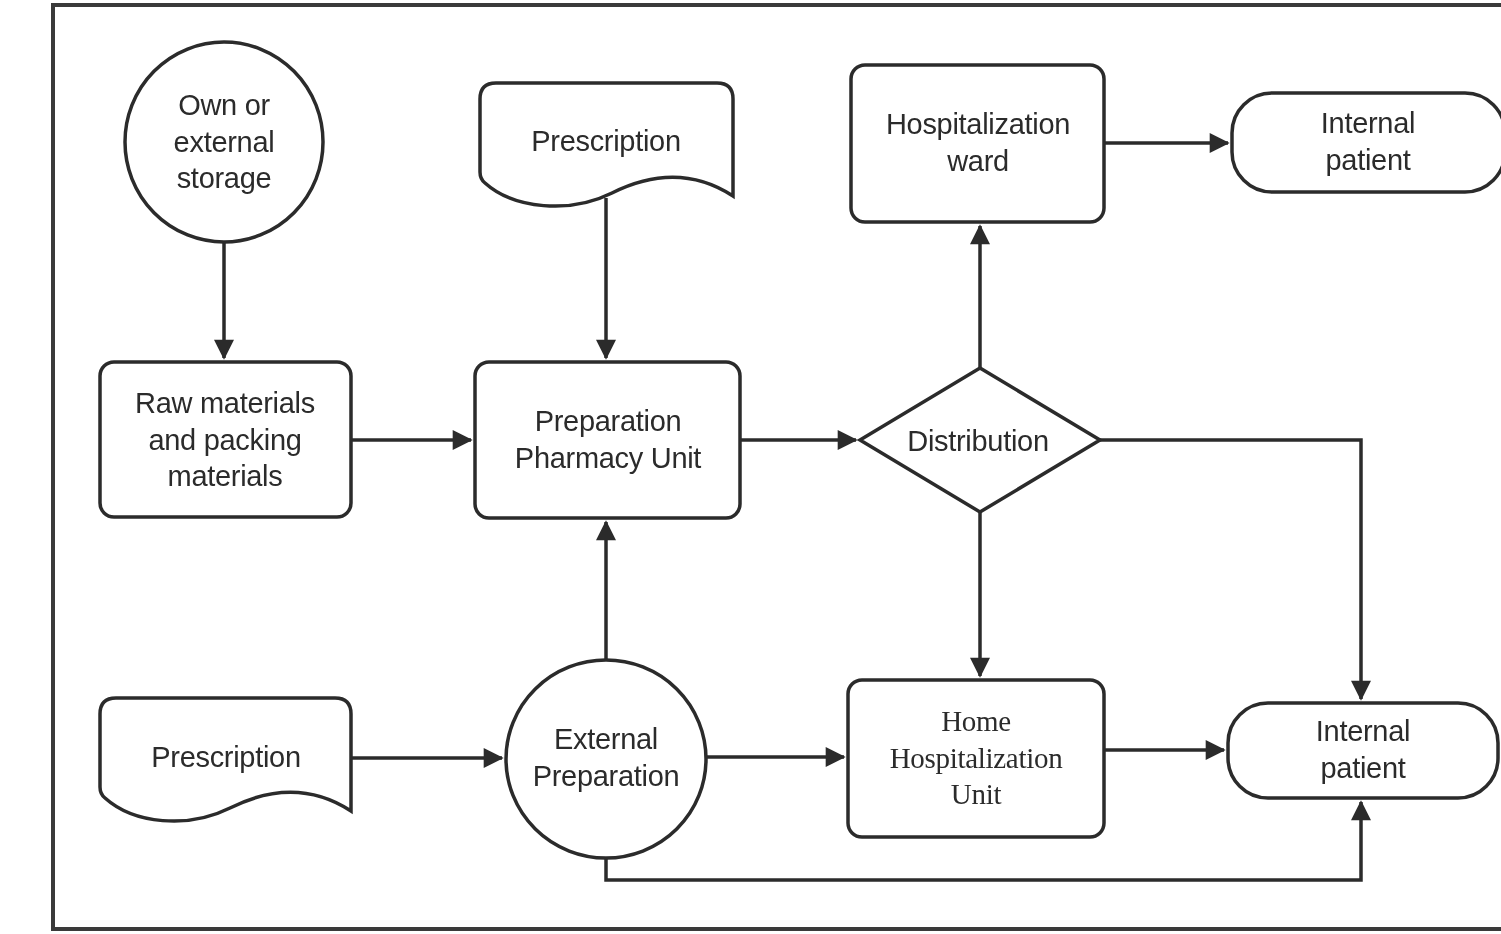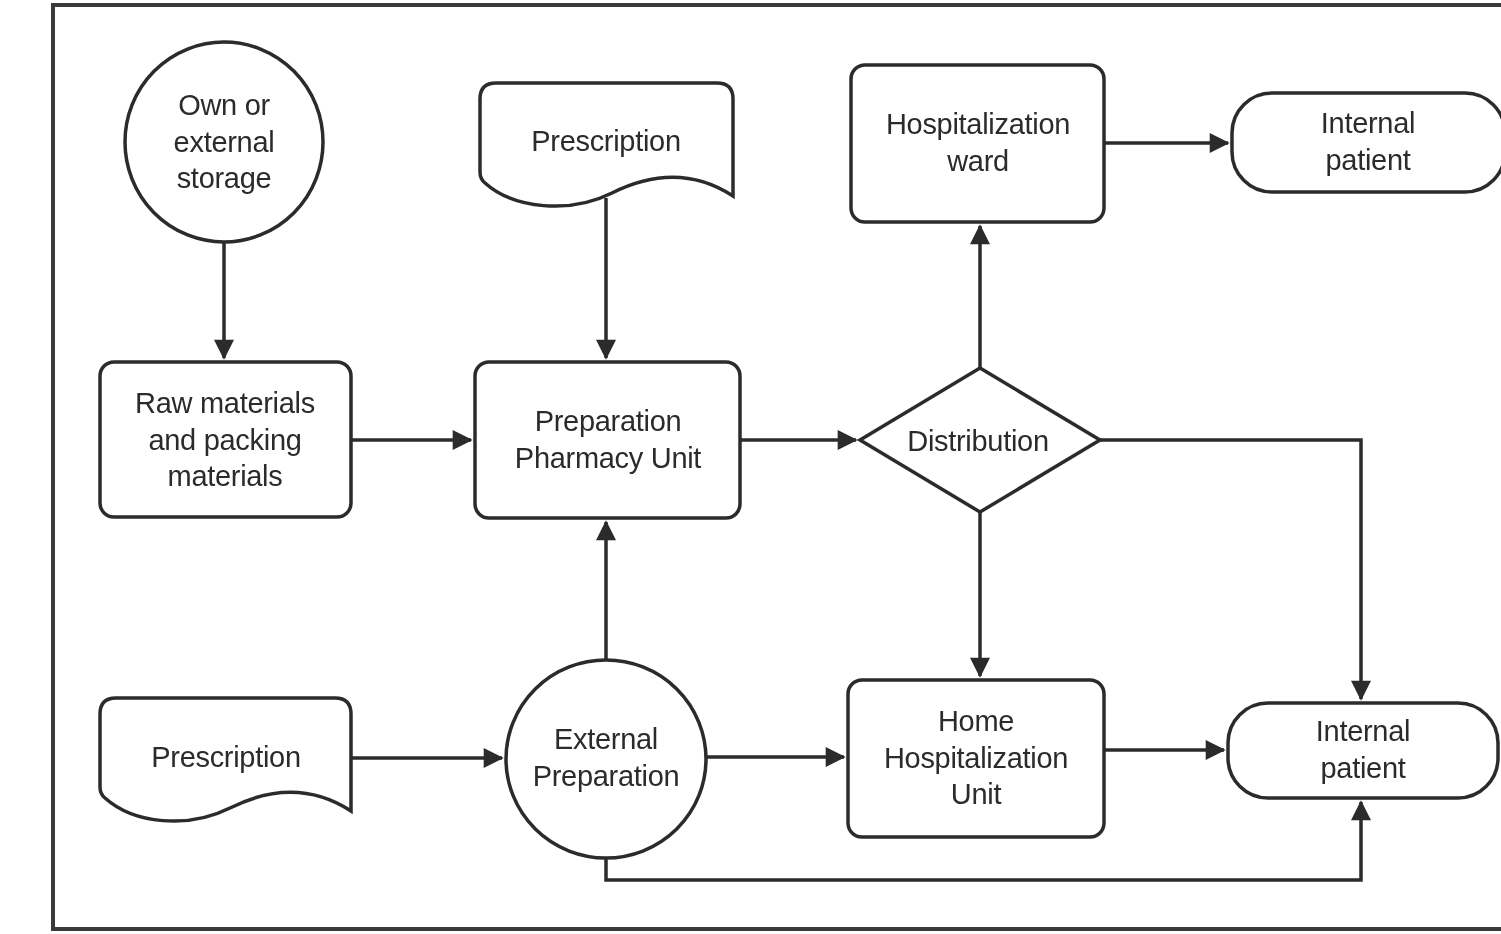--- a/index.html
+++ b/index.html
@@ -106,17 +106,17 @@
   <div class="label" style="left:177px;top:440px;">Raw materials
 and packing
 materials</div>
   <div class="label" style="left:1320px;top:142px;">Internal patient</div>
   <div class="label" style="left:560px;top:440px;">Preparation
 Pharmacy Unit</div>
   <div class="label" style="left:930px;top:441px;text-align:right;">Distribution</div>
   <div class="label" style="left:178px;top:757px;">Prescription</div>
   <div class="label" style="left:558px;top:758px;">External
 Preparation</div>
-  <div class="label" style="left:928px;top:758px;">Home
+  <div class="label" style="left:928px;top:758px;font-family:Liberation Serif, serif;">Home
 Hospitalization
 Unit</div>
   <div class="label" style="left:1315px;top:750px;">Internal patient</div>
 </div>
 
 </body></html>

